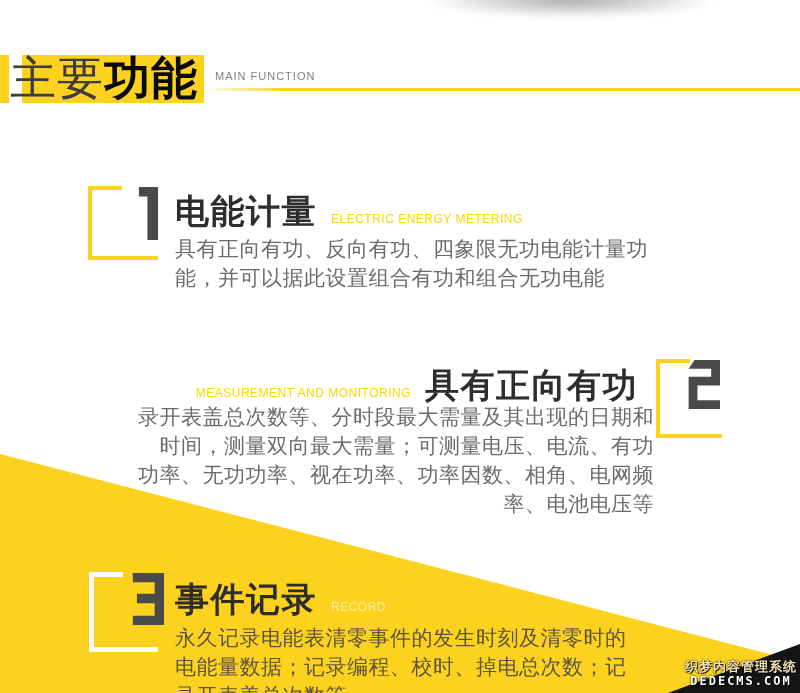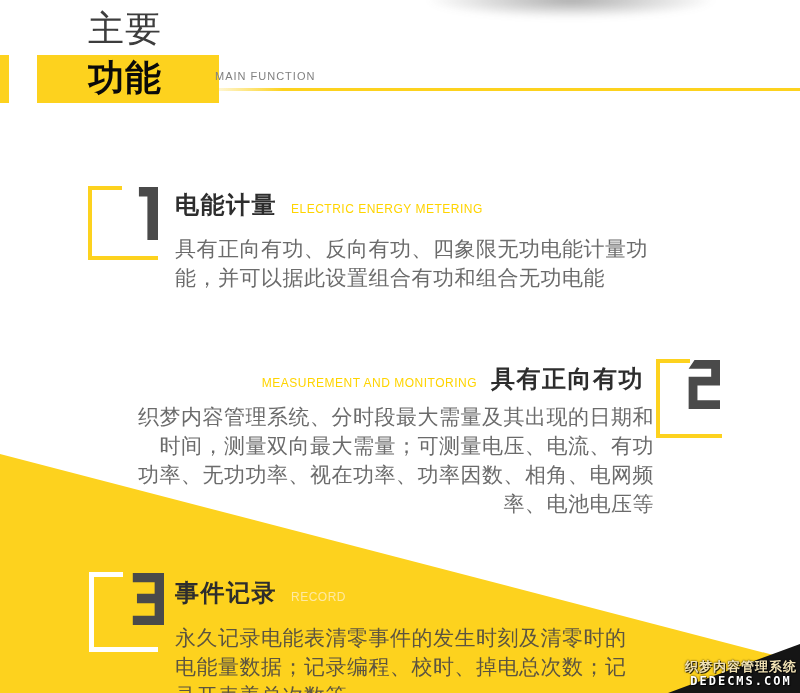--- a/index.html
+++ b/index.html
@@ -22,23 +22,23 @@
   }
   .wm-triangle{
     position:absolute;left:668px;top:644px;width:132px;height:49px;
     background:var(--watermark_bg);
     clip-path:polygon(0 100%,100% 0,100% 100%);
     z-index:2;
   }
   
   .hdr-accent{position:absolute;left:0;top:55px;width:9px;height:48px;background:var(--accent);z-index:3;}
   .hdr-box{
-    position:absolute;left:37px;top:55px;width:182px;height:48px;background:var(--accent);
+    position:absolute;left:22px;top:55px;width:182px;height:48px;background:var(--accent);
     display:flex;align-items:center;justify-content:flex-end;padding-right:6px;box-sizing:border-box;
-    font-size:36px;letter-spacing:1px;z-index:3;white-space:nowrap;flex-direction:column;
+    font-size:46px;letter-spacing:1px;z-index:3;white-space:nowrap;
   }
   .zh-light{color:var(--zh_light);font-weight:500;}
   .zh-bold{color:var(--zh_bold);font-weight:800;}
   .hdr-en{position:absolute;left:215px;top:70px;font-size:11px;letter-spacing:1px;color:var(--en_gray);z-index:3;}
   .hdr-rule{
     position:absolute;left:203px;top:88px;width:597px;height:3px;z-index:3;
     background:linear-gradient(to right, rgba(253,210,30,0) 0px, var(--accent) 80px, var(--accent) 100%);
   }
   
   .bracket{--bc:var(--accent);--bt:4px;position:absolute;border-left:var(--bt) solid var(--bc);z-index:3;}
@@ -48,25 +48,25 @@
   .bracket.white{--bc:#ffffff;--bt:5px;}
   .br1{left:88px;top:186px;width:66px;height:74px;}
   .br2{left:656px;top:359px;width:62px;height:79px;}
   .br3{left:89px;top:572px;width:64px;height:80px;}
   .digit{position:absolute;color:var(--digit_gray);z-index:3;}
   .dg1{left:124px;top:187px;width:34px;height:53px;}
   .dg2{left:688px;top:360px;width:32px;height:49px;}
   .dg3{left:130px;top:573px;width:34px;height:52px;}
   
   .sec-head{position:absolute;display:flex;align-items:baseline;gap:14px;white-space:nowrap;z-index:3;}
-  .sec-title{font-size:24px;font-weight:bold;color:var(--title_dark);letter-spacing:1.5px;}
+  .sec-title{font-size:34px;font-weight:bold;color:var(--title_dark);letter-spacing:1.5px;}
   .sec-sub{font-size:12px;color:var(--subtitle_yellow);letter-spacing:.5px;}
   .sec-sub.pale{color:var(--subtitle_pale);}
   .sh1{left:175px;top:189px;}
-  .sh2{right:156px;top:363px;}
+  .sh2{right:162px;top:363px;}
   .sh3{left:175px;top:577px;}
   .sec-body{position:absolute;font-size:21px;line-height:29px;letter-spacing:.5px;color:var(--body_gray);z-index:3;}
   .sb1{left:175px;top:234px;}
   .sb2{right:146px;top:402px;text-align:right;}
   .sb3{left:175px;top:623px;color:var(--body_dark);}
   
   .wm-text{position:absolute;right:3px;bottom:5px;text-align:center;z-index:4;line-height:14px;font-weight:bold;}
   .wm-line1{
     font-size:13px;color:var(--watermark_cream);letter-spacing:1px;
     text-shadow:0 0 2px #000,1px 1px 0 rgba(0,0,0,.8);
@@ -109,21 +109,21 @@
 
   <div class="bracket br2"></div>
   <svg class="digit dg2" viewBox="0 0 32 50" preserveAspectRatio="xMaxYMax meet">
     <path fill="currentColor" d="M6,0 L32,0 L32,26 L9,26 L9,41 L32,41 L32,50 L0,50 L0,17 L23,17 L23,9 L0,9 Z"></path>
   </svg>
   <div class="sec-head sh2">
     <span class="sec-sub">MEASUREMENT AND MONITORING</span>
     <span class="sec-title">具有正向有功</span>
   </div>
   <div class="sec-body sb2">
-    <div>织梦内容管理系统、分时段最大需量及其出现的日期和</div>
+    <div>录开表盖总次数等、分时段最大需量及其出现的日期和</div>
     <div>时间，测量双向最大需量；可测量电压、电流、有功</div>
     <div>功率、无功功率、视在功率、功率因数、相角、电网频</div>
     <div>率、电池电压等</div>
   </div>
 
   <div class="bracket white br3"></div>
   <svg class="digit dg3" viewBox="0 0 32 50" preserveAspectRatio="xMaxYMax meet">
     <path fill="currentColor" d="M2,0 L32,0 L32,50 L2,50 L2,41 L23,41 L23,29 L6,29 L6,20 L23,20 L23,9 L2,9 Z"></path>
   </svg>
   <div class="sec-head sh3">

